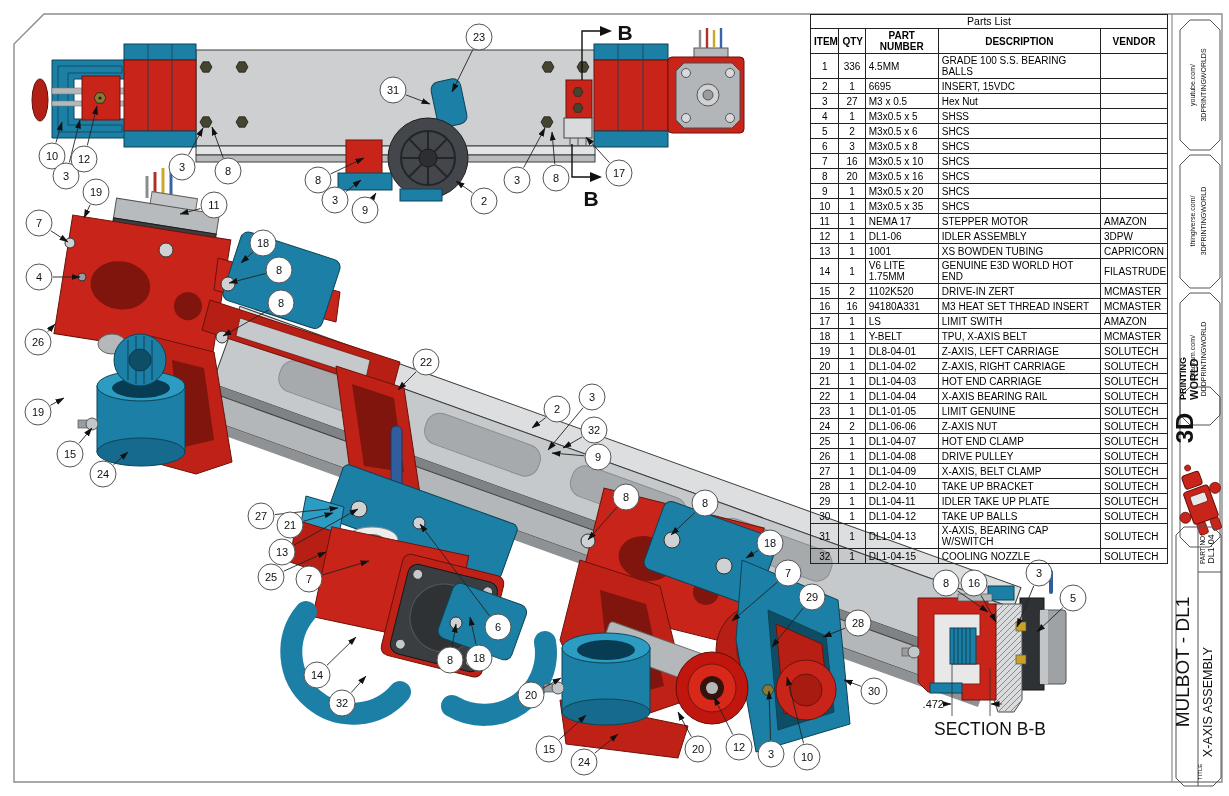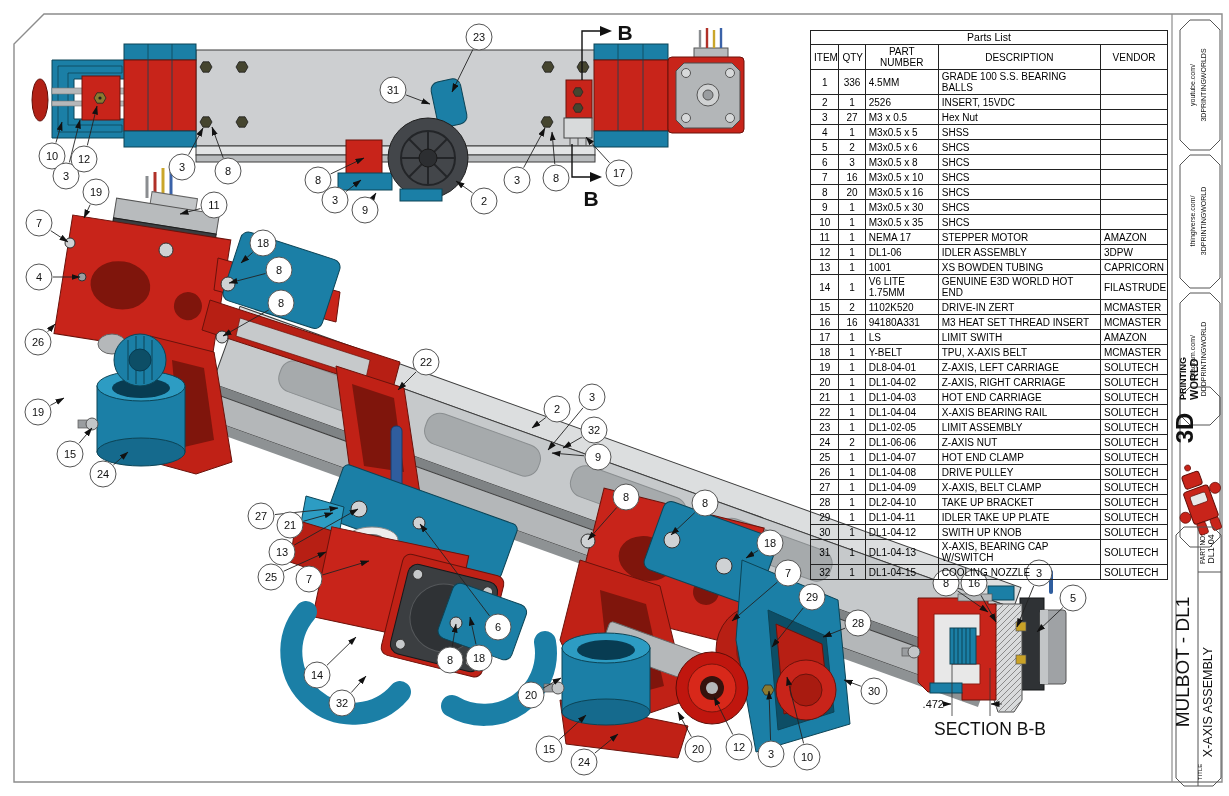--- a/index.html
+++ b/index.html
@@ -3,24 +3,24 @@
 <meta charset="utf-8">
 <style>
   html,body{margin:0;padding:0;background:#fff;}
   .stage{position:relative;width:1229px;height:796px;background:#fff;overflow:hidden;
          font-family:"Liberation Sans",sans-serif;color:#111;}
   svg{position:absolute;left:0;top:0;}
   svg text{font-family:"Liberation Sans",sans-serif;fill:#111;}
   .balloon-text{font-size:11px;}
   #parts-table{position:absolute;left:810px;top:14px;width:358px;}
   #parts-table table{border-collapse:collapse;width:100%;font-size:10px;line-height:11px;
-                     font-family:"Liberation Sans",sans-serif;color:#000;table-layout:fixed;margin-top:16px;}
+                     font-family:"Liberation Sans",sans-serif;color:#000;table-layout:fixed;}
   #parts-table th,#parts-table td{border:1px solid #222;padding:1px 3px;height:12px;overflow:hidden;}
   #parts-table .tl{text-align:center;font-size:10.5px;height:11px;}
-  #parts-table th{font-weight:normal;text-align:center;}
+  #parts-table th{font-weight:bold;text-align:center;}
   #parts-table td.c{text-align:center;}
   #parts-table td.l{text-align:left;white-space:pre-line;}
   .col-item{width:28px;}.col-qty{width:26px;}.col-pn{width:72px;}.col-desc{width:160px;}.col-ven{width:66px;}
 </style>
 </head>
 <body>
 
 <div class="stage">
 <svg width="1229" height="796" viewBox="0 0 1229 796">
   <defs>
@@ -553,21 +553,21 @@
           <tr>
             <td class="c">1</td>
             <td class="c">336</td>
             <td class="l">4.5MM</td>
             <td class="l">GRADE 100 S.S. BEARING BALLS</td>
             <td class="l"></td>
           </tr>
           <tr>
             <td class="c">2</td>
             <td class="c">1</td>
-            <td class="l">2526</td>
+            <td class="l">6695</td>
             <td class="l">INSERT, 15VDC</td>
             <td class="l"></td>
           </tr>
           <tr>
             <td class="c">3</td>
             <td class="c">27</td>
             <td class="l">M3 x 0.5</td>
             <td class="l">Hex Nut</td>
             <td class="l"></td>
           </tr>
@@ -602,21 +602,21 @@
           <tr>
             <td class="c">8</td>
             <td class="c">20</td>
             <td class="l">M3x0.5 x 16</td>
             <td class="l">SHCS</td>
             <td class="l"></td>
           </tr>
           <tr>
             <td class="c">9</td>
             <td class="c">1</td>
-            <td class="l">M3x0.5 x 30</td>
+            <td class="l">M3x0.5 x 20</td>
             <td class="l">SHCS</td>
             <td class="l"></td>
           </tr>
           <tr>
             <td class="c">10</td>
             <td class="c">1</td>
             <td class="l">M3x0.5 x 35</td>
             <td class="l">SHCS</td>
             <td class="l"></td>
           </tr>
@@ -701,22 +701,22 @@
           <tr>
             <td class="c">22</td>
             <td class="c">1</td>
             <td class="l">DL1-04-04</td>
             <td class="l">X-AXIS BEARING RAIL</td>
             <td class="l">SOLUTECH</td>
           </tr>
           <tr>
             <td class="c">23</td>
             <td class="c">1</td>
-            <td class="l">DL1-02-05</td>
-            <td class="l">LIMIT ASSEMBLY</td>
+            <td class="l">DL1-01-05</td>
+            <td class="l">LIMIT GENUINE</td>
             <td class="l">SOLUTECH</td>
           </tr>
           <tr>
             <td class="c">24</td>
             <td class="c">2</td>
             <td class="l">DL1-06-06</td>
             <td class="l">Z-AXIS NUT</td>
             <td class="l">SOLUTECH</td>
           </tr>
           <tr>
@@ -751,21 +751,21 @@
             <td class="c">29</td>
             <td class="c">1</td>
             <td class="l">DL1-04-11</td>
             <td class="l">IDLER TAKE UP PLATE</td>
             <td class="l">SOLUTECH</td>
           </tr>
           <tr>
             <td class="c">30</td>
             <td class="c">1</td>
             <td class="l">DL1-04-12</td>
-            <td class="l">SWITH UP KNOB</td>
+            <td class="l">TAKE UP BALLS</td>
             <td class="l">SOLUTECH</td>
           </tr>
           <tr>
             <td class="c">31</td>
             <td class="c">1</td>
             <td class="l">DL1-04-13</td>
             <td class="l">X-AXIS, BEARING CAP W/SWITCH</td>
             <td class="l">SOLUTECH</td>
           </tr>
           <tr>

